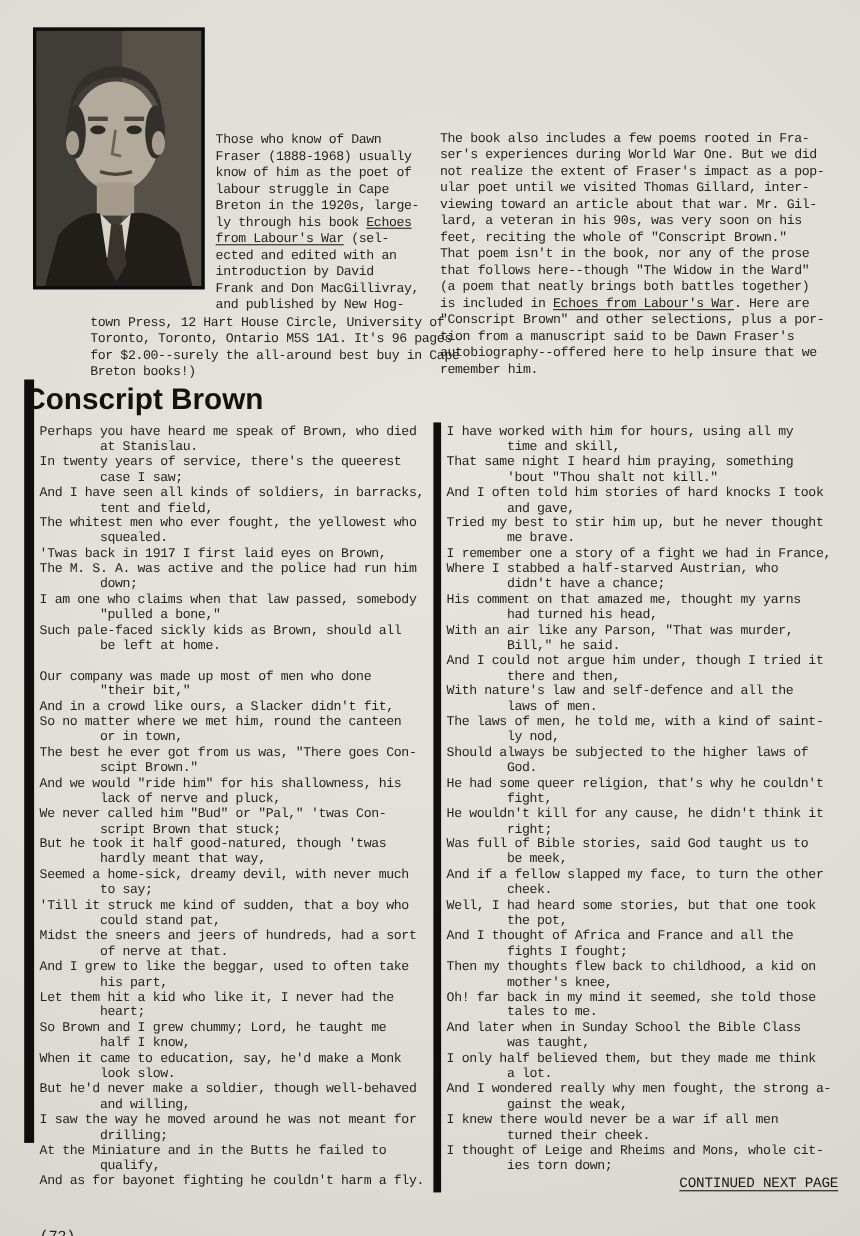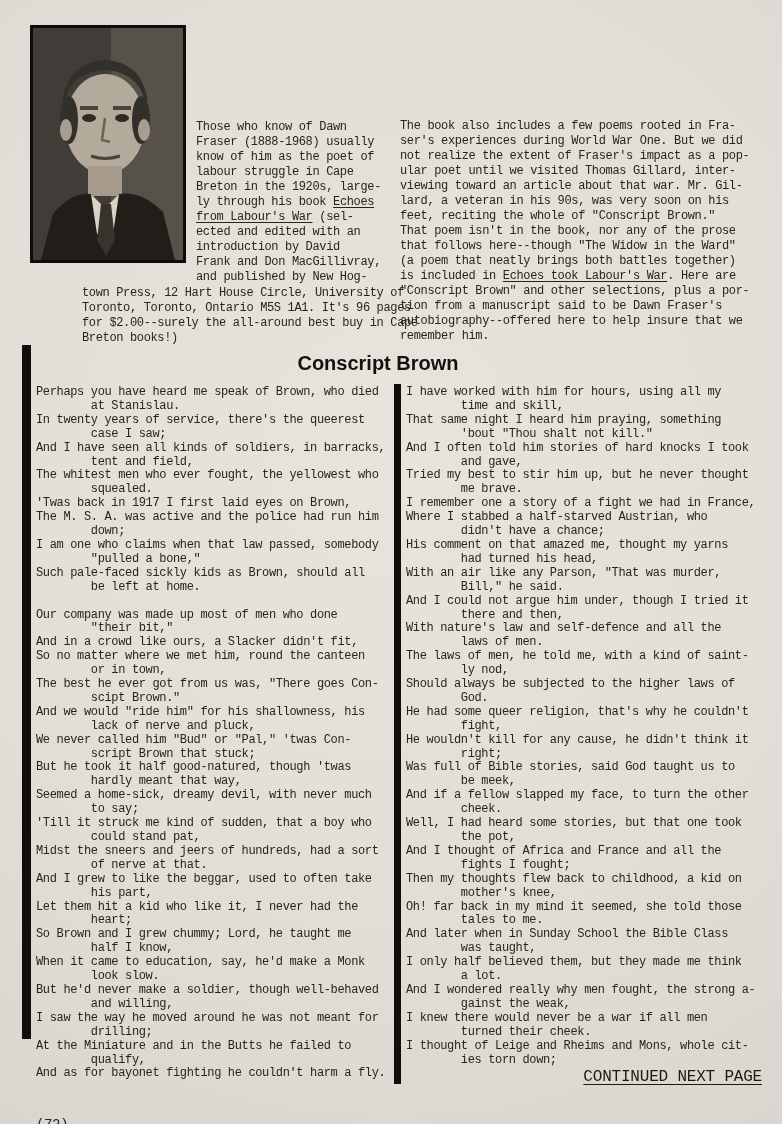--- a/index.html
+++ b/index.html
@@ -25,32 +25,32 @@
   .page-title{
     position:absolute;left:194px;top:18px;width:580px;
     font-family:"Liberation Sans","DejaVu Sans",sans-serif;
     font-size:45px;line-height:53px;font-weight:500;color:#17150f;
     letter-spacing:-0.5px;margin:0;
   }
   .intro-narrow{position:absolute;left:196px;top:120px;width:200px;}
   .intro-wide{position:absolute;left:34px;top:286px;width:372px;margin-left:48px;}
   .intro-right{position:absolute;left:400px;top:119px;width:368px;}
   .poem-heading{
-    position:absolute;left:8px;top:352px;width:740px;text-align:center;
+    position:absolute;left:22px;top:352px;width:740px;
     font-family:"Liberation Sans","DejaVu Sans",sans-serif;
-    font-weight:bold;font-size:20px;line-height:23px;color:#14120d;
+    font-weight:bold;font-size:27px;line-height:23px;color:#14120d;
   }
   .left-bar{position:absolute;left:22px;top:345px;width:9px;height:694px;background:#100e0b;}
   .col-divider{position:absolute;left:394px;top:384px;width:7px;height:700px;background:#100e0b;}
   .poem-left{position:absolute;left:36px;top:386px;width:354px;}
   .poem-right{position:absolute;left:406px;top:386px;width:358px;}
   .continued{
     position:absolute;right:20px;top:1068px;
     font-family:"Liberation Mono","DejaVu Sans Mono",monospace;
-    font-size:16px;letter-spacing:-0.2px;color:#1c1914;
+    font-size:13px;letter-spacing:-0.2px;color:#1c1914;
     text-decoration:underline;text-underline-offset:3px;
   }
   .page-number{position:absolute;left:8px;top:1118px;font-size:14px;margin-left:28px;}
 </style>
 </head>
 <body>
 
 <div class="page">
 
   <div class="photo-frame">
@@ -99,21 +99,21 @@
   <div class="mono intro-right">The book also includes a few poems rooted in Fra-
 ser's experiences during World War One. But we did
 not realize the extent of Fraser's impact as a pop-
 ular poet until we visited Thomas Gillard, inter-
 viewing toward an article about that war. Mr. Gil-
 lard, a veteran in his 90s, was very soon on his
 feet, reciting the whole of "Conscript Brown."
 That poem isn't in the book, nor any of the prose
 that follows here--though "The Widow in the Ward"
 (a poem that neatly brings both battles together)
-is included in <span class="u">Echoes took Labour's War</span>. Here are
+is included in <span class="u">Echoes from Labour's War</span>. Here are
 "Conscript Brown" and other selections, plus a por-
 tion from a manuscript said to be Dawn Fraser's
 autobiography--offered here to help insure that we
 remember him.</div>
 
   <div class="poem-heading">
     <div>Conscript Brown</div>
   </div>
 
   <div class="left-bar"></div>

